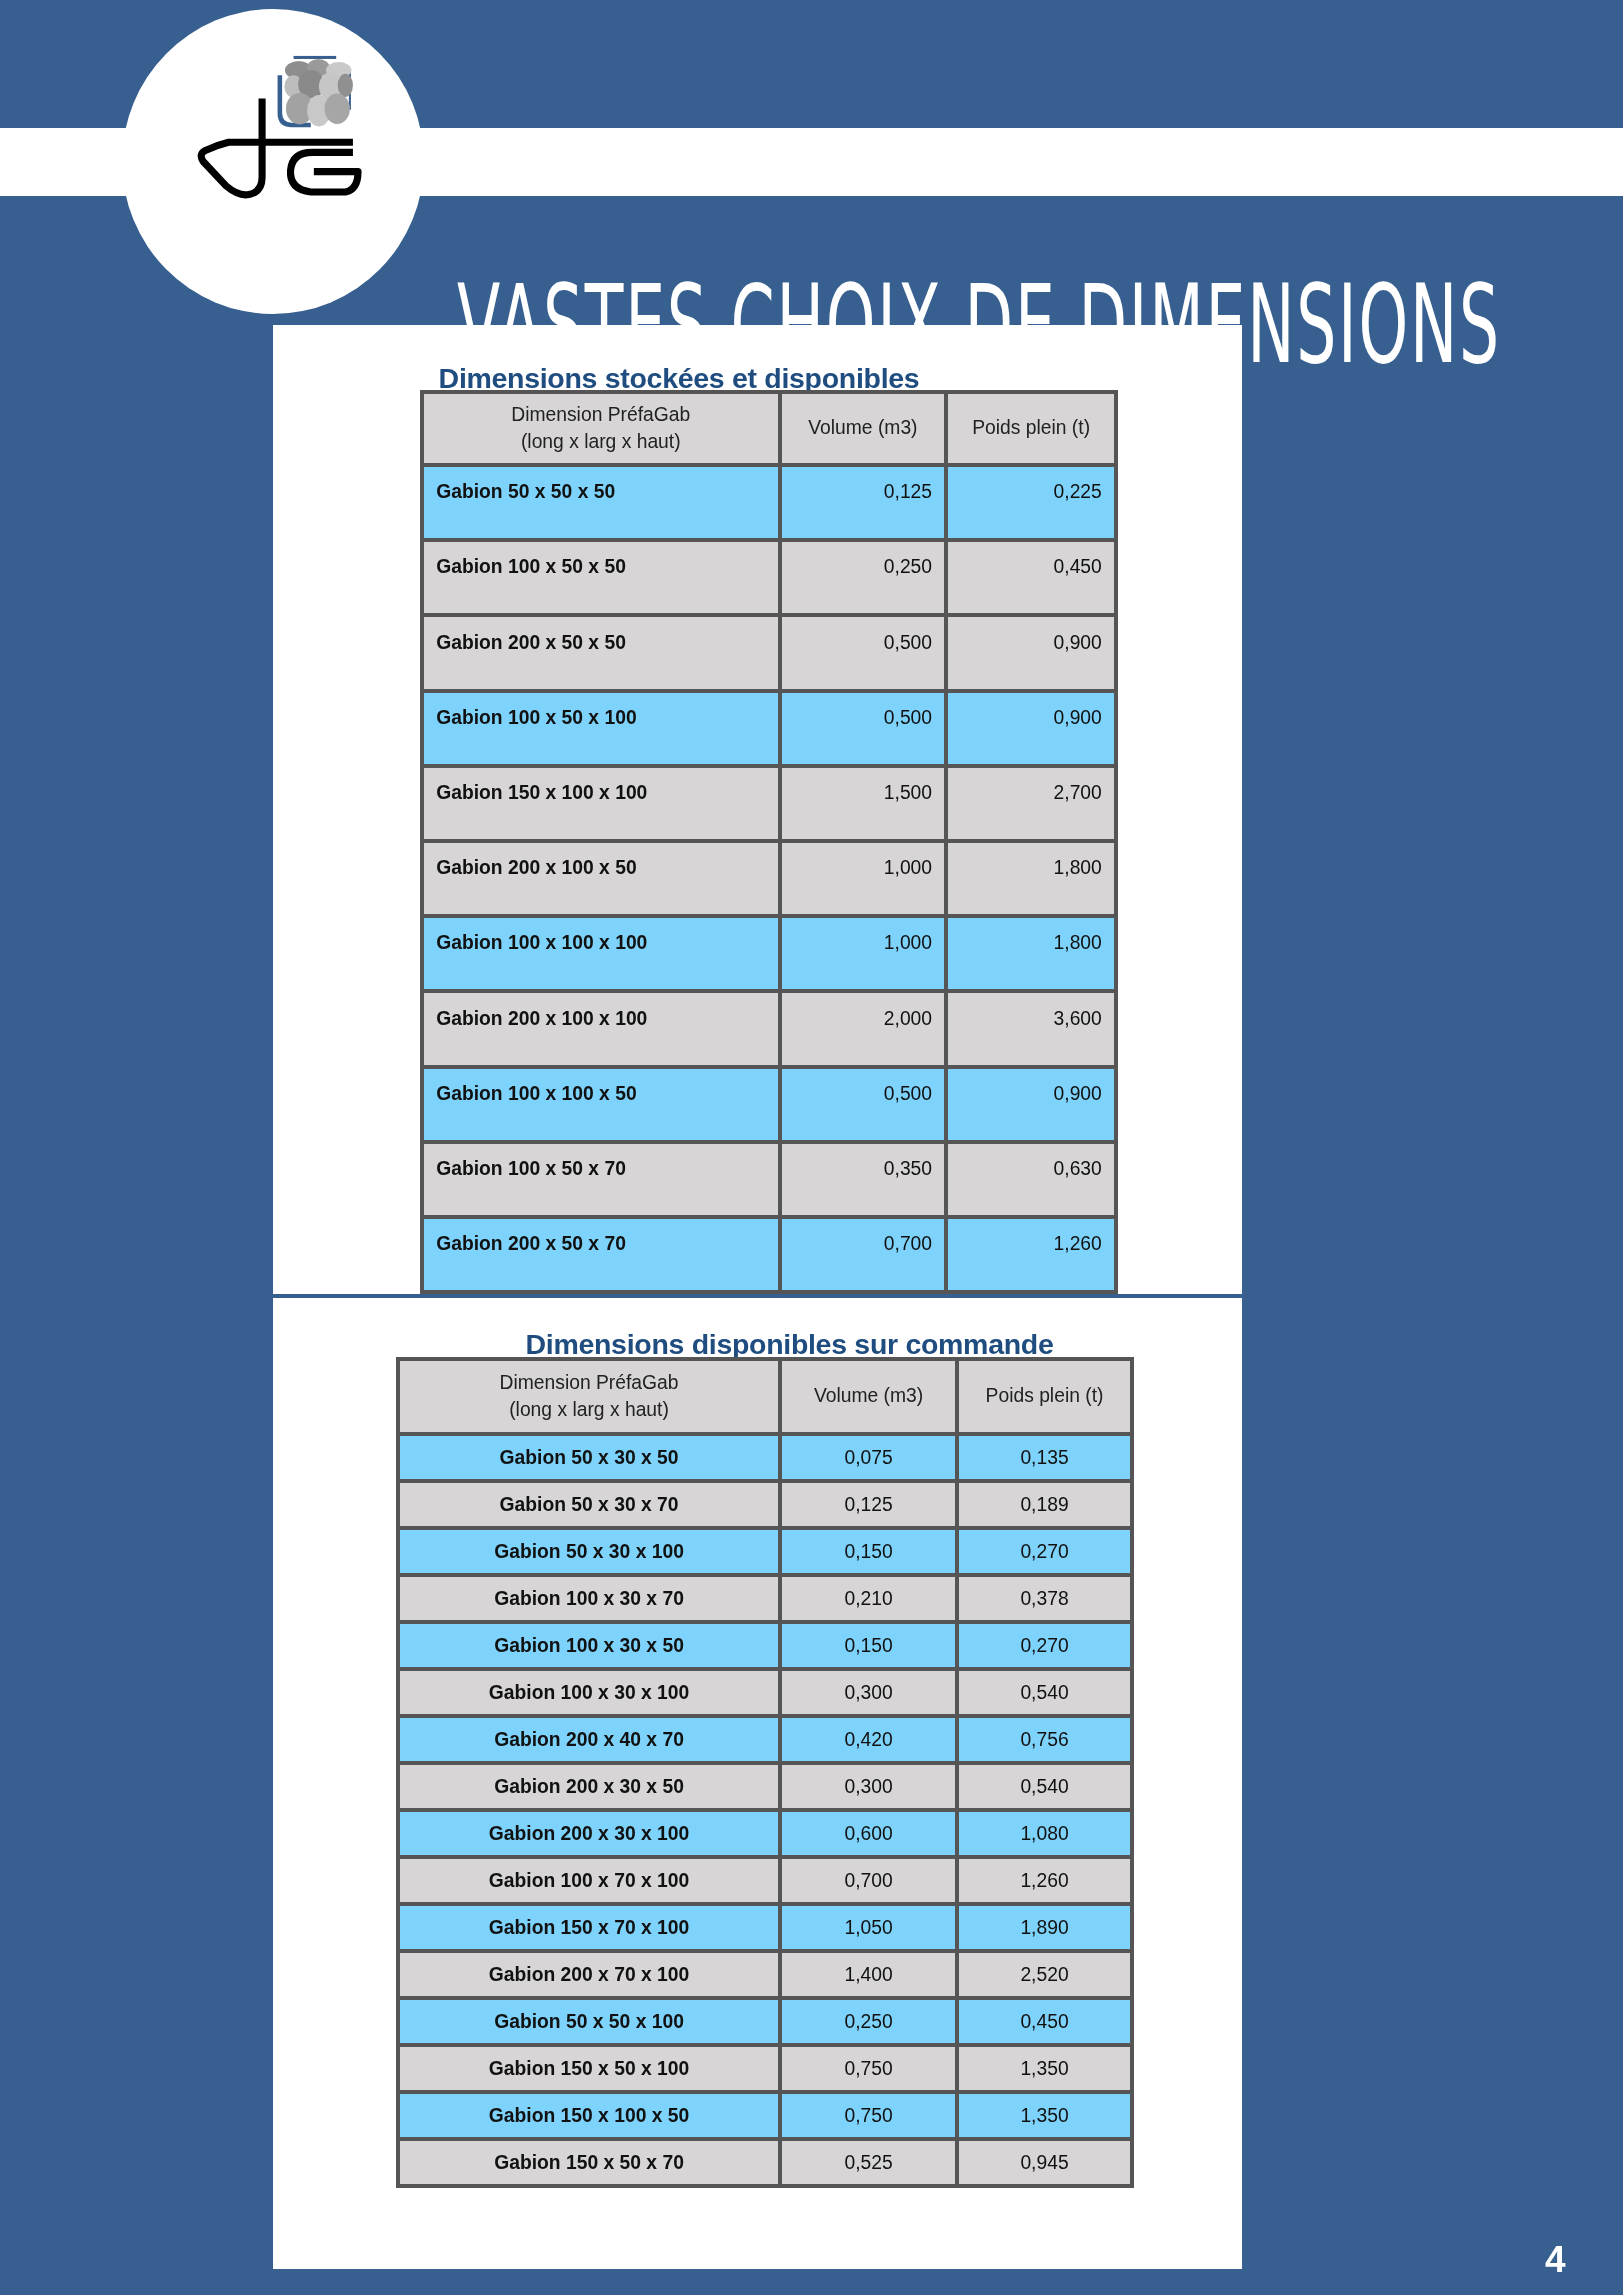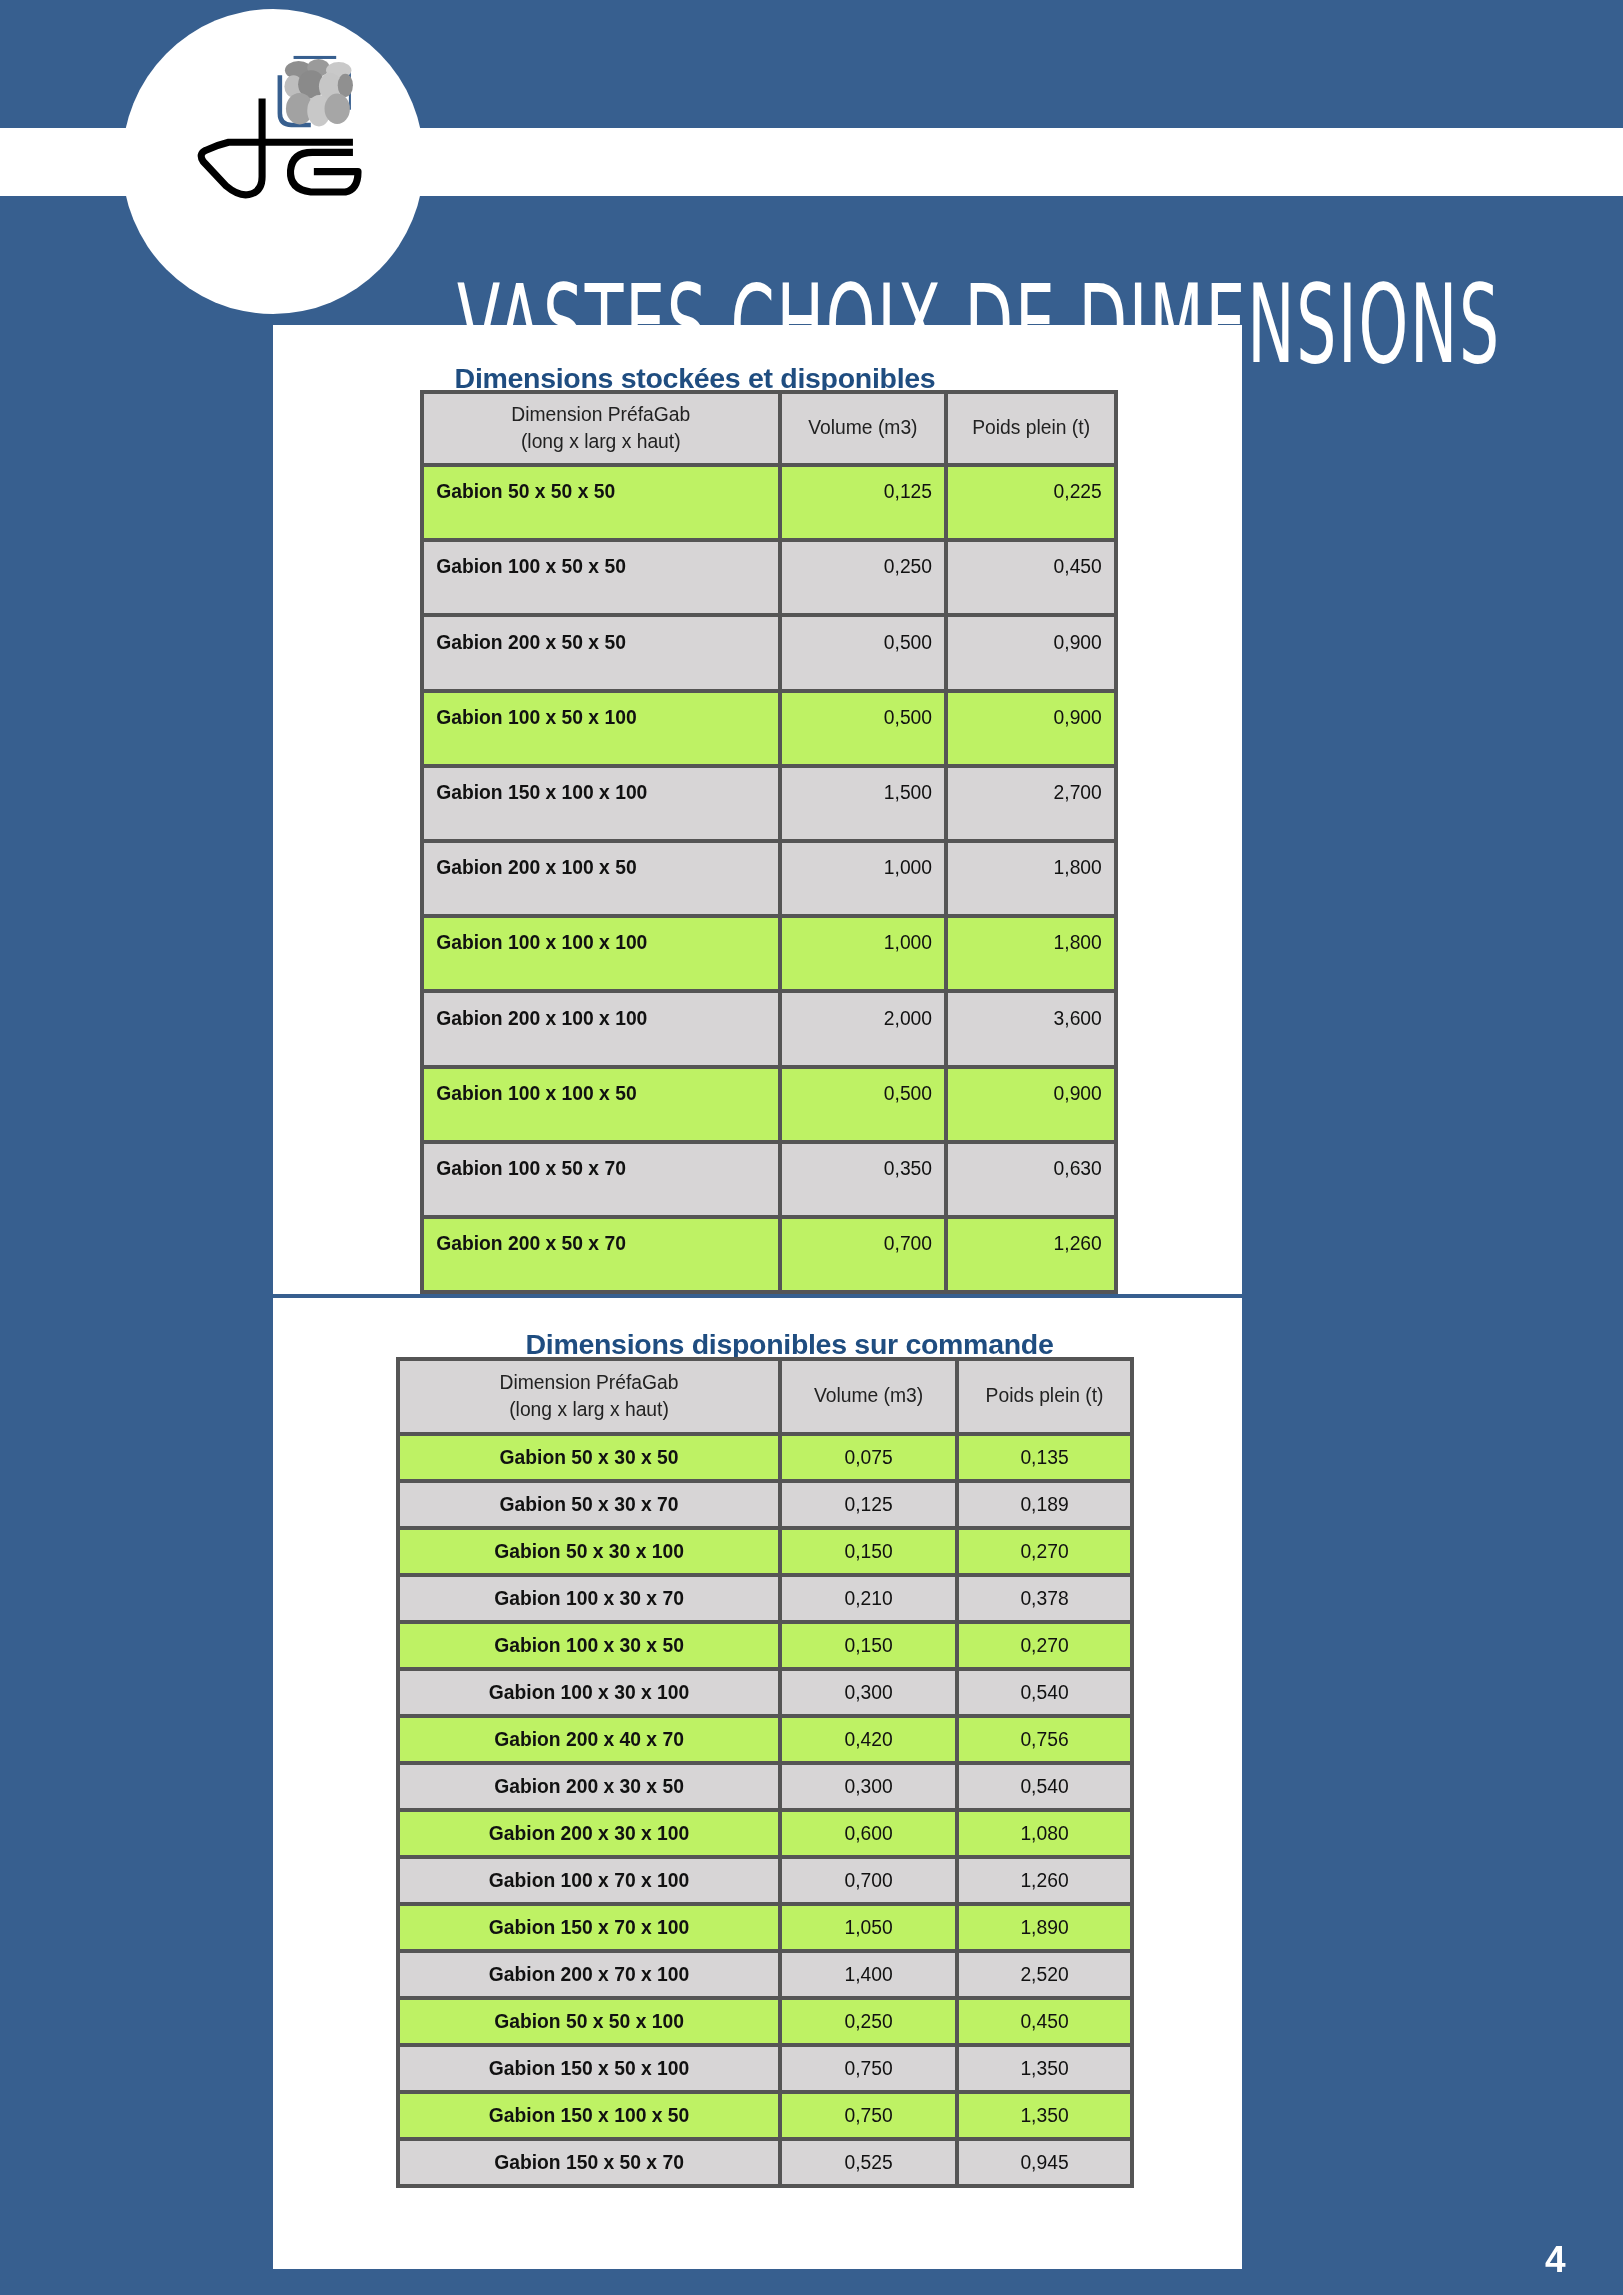--- a/index.html
+++ b/index.html
@@ -20,35 +20,35 @@
     font-size:109px; line-height:102px; white-space:nowrap;
     transform-origin:left center; transform:scaleX(0.58);
     letter-spacing:3px;
   }
   .panel { position:absolute; left:273px; top:325px; width:969px; height:1944px; background:#ffffff; }
   .divider { position:absolute; left:273px; top:1294px; width:969px; height:3.6px; background:#375f8f; }
   .section-title {
     position:absolute; color:#1f4d80; font-weight:bold; font-size:28.5px;
     text-align:center; white-space:nowrap; letter-spacing:-0.3px;
   }
-  .t1-title { left:273px; width:812px; top:338px;padding-left:16px; }
+  .t1-title { left:273px; width:812px; top:338px; }
   .t2-title { left:273px; width:969px; top:1304px;padding-left:32px; }
   table.dims {
     position:absolute; border-collapse:collapse; background:#555555;
     border:4.1px solid #555555;
   }
   table.dims th, table.dims td {
     border:4.1px solid #555555; padding:0 12.2px; font-size:19.3px; color:#111111;
   }
   table.dims th {
     background:#d7d5d6; font-weight:normal; text-align:center; line-height:26.4px; color:#222222;
   }
   table.dims td.name { font-weight:bold; text-align:left; }
   table.dims td.num { text-align:right; }
-  table.dims tr.odd td { background:#bef264; }
+  table.dims tr.odd td { background:#7dd3fc; }
   table.dims tr.even td { background:#d7d5d6; }
   #table1 { left:420px; top:390px; width:698px; }
   #table1 th { height:69px; }
   #table1 td { height:57px; vertical-align:top; padding-top:14.2px; }
   #table1 col.c1 { width:356px; } #table1 col.c2 { width:166px; } #table1 col.c3 { width:169px; }
   #table2 { left:396px; top:1357px; width:738px; }
   #table2 th { height:71px; }
   #table2 td { height:43px; vertical-align:middle;text-align:center; }
   #table2 col.c1 { width:380px; } #table2 col.c2 { width:176px; } #table2 col.c3 { width:174px; }
   .page-number {

